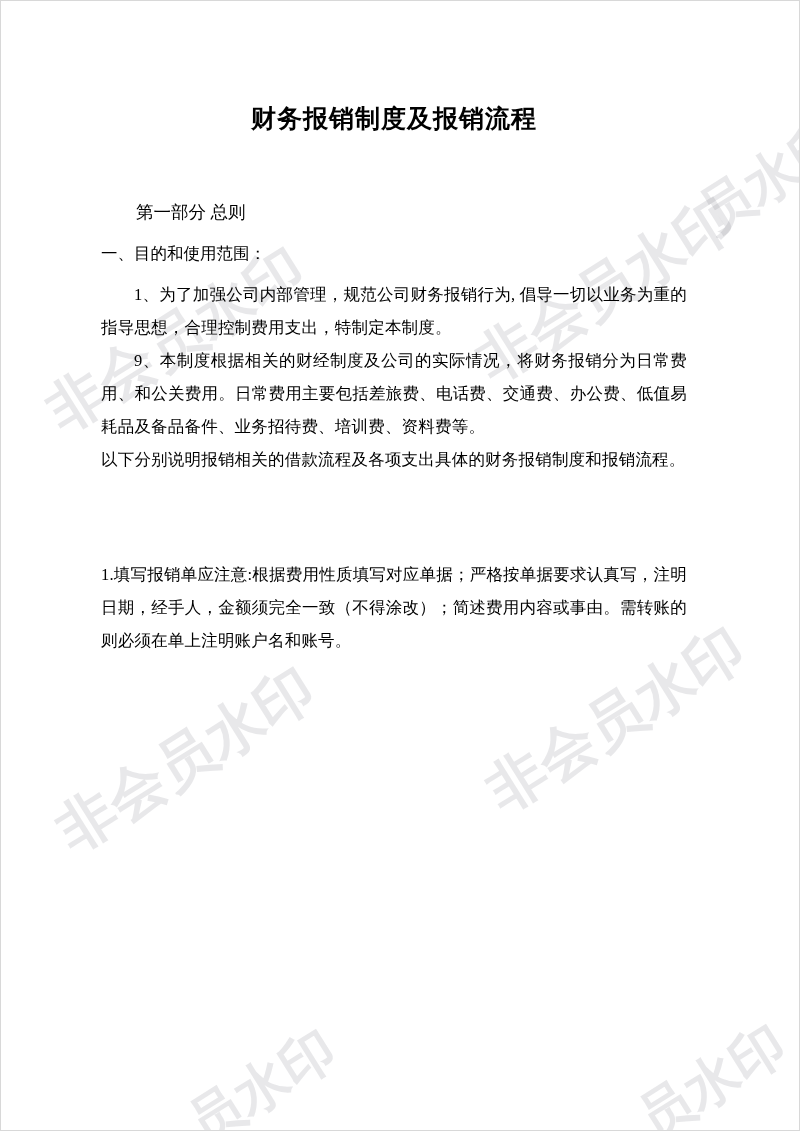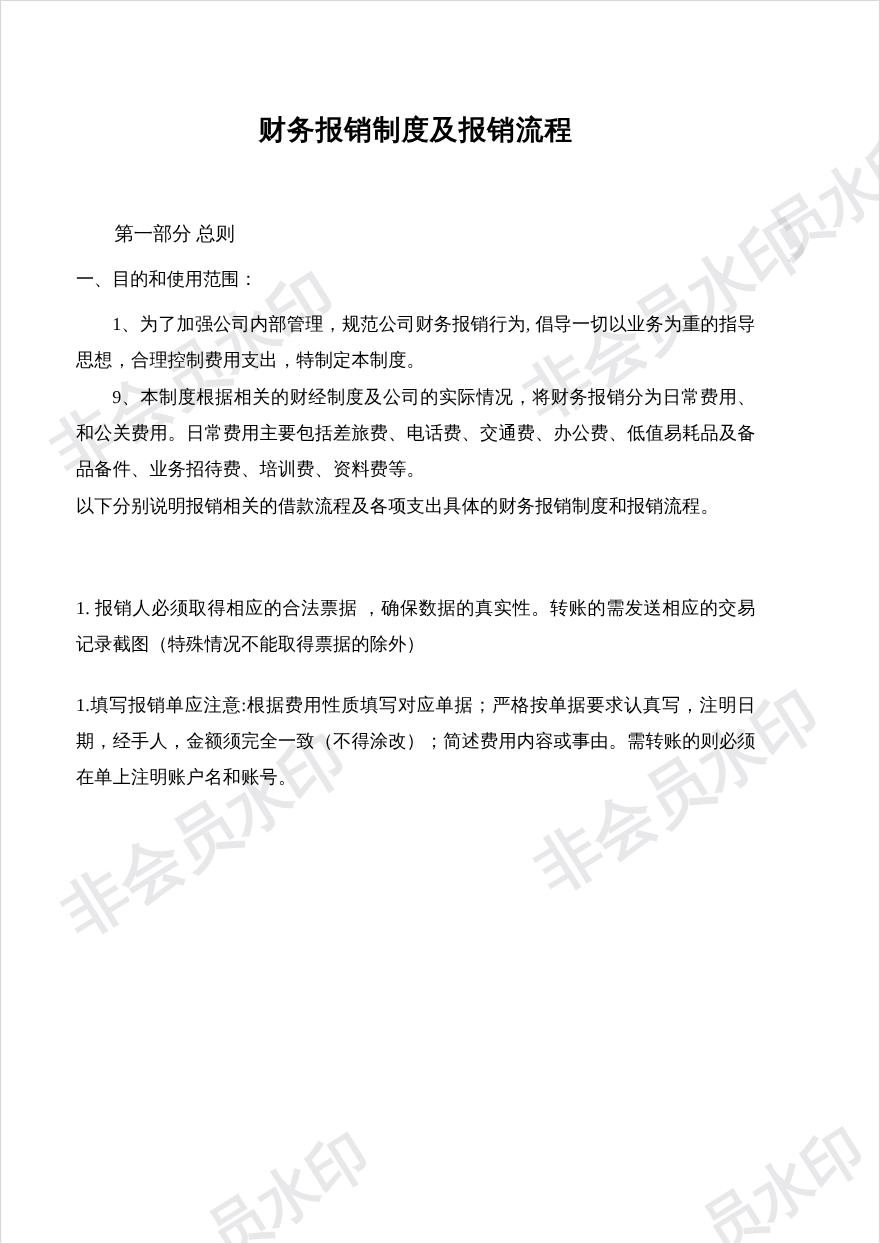--- a/index.html
+++ b/index.html
@@ -14,21 +14,21 @@
     background: #ffffff;
     overflow: hidden;
     box-sizing: border-box;
     border: 1px solid #d8d8d8;
     font-family: "Liberation Serif", "DejaVu Serif", serif;
     color: #000000;
   }
   .content {
     position: relative;
     z-index: 2;
-    padding: 78px 112px 0 68px;
+    padding: 78px 112px 0 100px;
   }
   .doc-title {
     text-align: center;
     font-size: 25px;
     font-weight: bold;
     letter-spacing: 1px;
     margin: 22px 0 0 0;
     line-height: 1.4;
   }
   .spacer-1 { height: 62px; }
@@ -104,17 +104,16 @@
     <div class="sub-heading">一、目的和使用范围：</div>
 
     <p class="body-text indent2">1、为了加强公司内部管理，规范公司财务报销行为, 倡导一切以业务为重的指导思想，合理控制费用支出，特制定本制度。</p>
     <p class="body-text indent2">9、本制度根据相关的财经制度及公司的实际情况，将财务报销分为日常费用、和公关费用。日常费用主要包括差旅费、电话费、交通费、办公费、低值易耗品及备品备件、业务招待费、培训费、资料费等。</p>
     <p class="body-text">以下分别说明报销相关的借款流程及各项支出具体的财务报销制度和报销流程。</p>
 
     <div class="spacer-3"></div>
 
 
 
-    <p class="body-text">1. 报销人必须取得相应的合法票据 ，确保数据的真实性。转账的需发送相应的交易记录截图（特殊情况不能取得票据的除外）</p>
     <p class="body-text gap">1.填写报销单应注意:根据费用性质填写对应单据；严格按单据要求认真写，注明日期，经手人，金额须完全一致（不得涂改）；简述费用内容或事由。需转账的则必须在单上注明账户名和账号。</p>
 
   </div>
 </div>
 
 </body></html>

